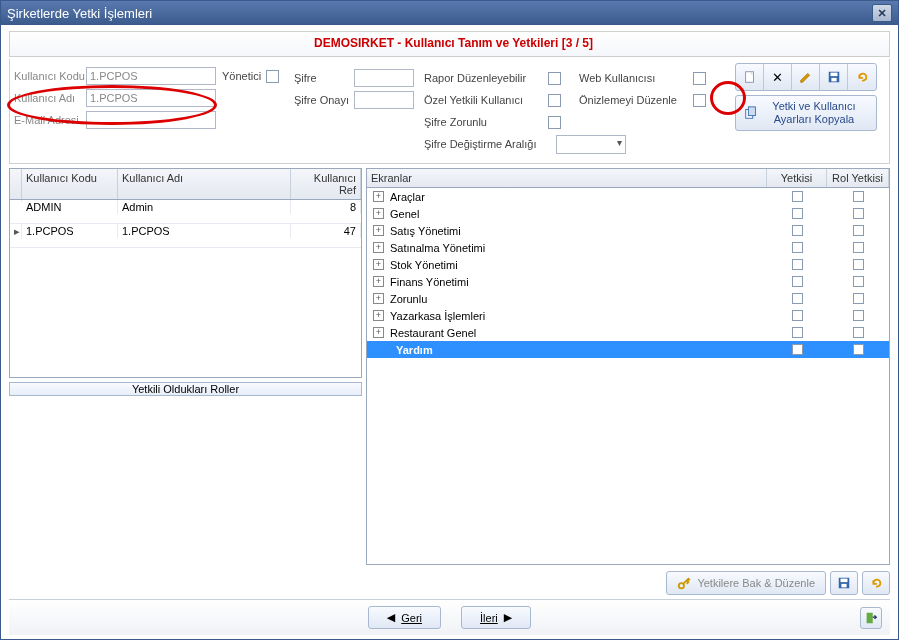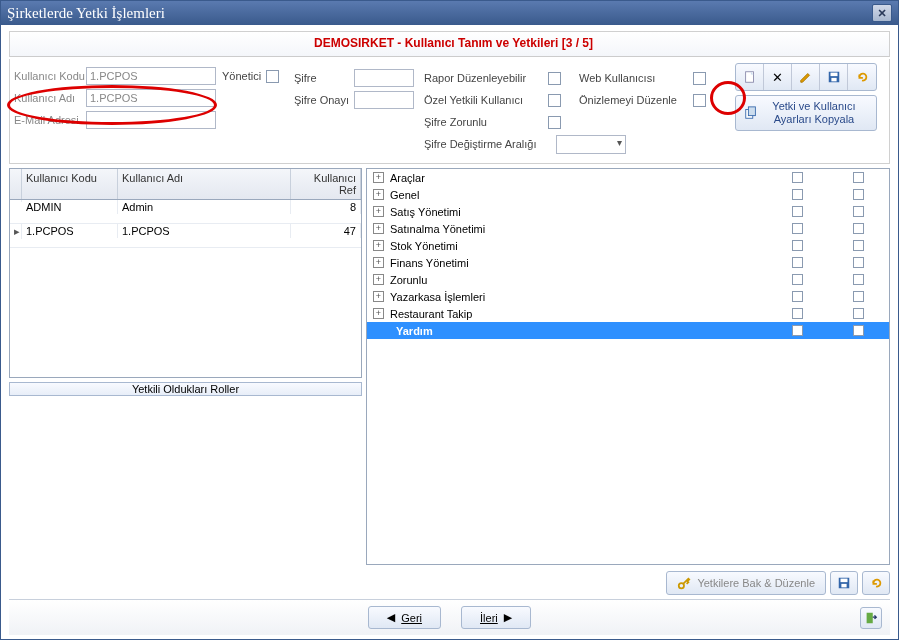--- a/index.html
+++ b/index.html
@@ -1,20 +1,20 @@
 <!DOCTYPE html>
 <html><head>
 <meta charset="utf-8">
 <style>
 * { box-sizing: border-box; margin: 0; padding: 0; font-family: Tahoma, sans-serif; font-size: 11px; }
 body { background: #fff; width: 899px; height: 640px; overflow: hidden; position: relative; }
 
 .window { width: 899px; height: 640px; border: 1px solid #3a5a8c; background: #fff; display: flex; flex-direction: column; }
 .titlebar { height: 24px; background: linear-gradient(to bottom, #5a7ab0, #3a5a8c); color: #fff; display: flex; align-items: center; padding: 0 6px; }
-.titlebar .title { flex: 1; font-size: 15px; font-family: Liberation Serif, serif; }
+.titlebar .title { flex: 1; font-size: 13px; }
 .titlebar .close { width: 20px; height: 18px; background: linear-gradient(#d0d8e8,#a8b8d0); border:1px solid #3a5a8c; border-radius:2px; display:flex; align-items:center; justify-content:center; color:#2a3a5a; font-weight:bold; cursor:pointer; }
 
 .content { flex: 1; padding: 6px 8px 4px 8px; display: flex; flex-direction: column; position: relative; }
 
 .header-strip { text-align: center; font-weight: bold; color: #c00; font-size: 12px; padding: 4px 0 6px 8px; border-bottom:1px solid #ccc; margin-bottom:2px; background: linear-gradient(#fff,#f4f6fa); border-top:1px solid #d0d0d0; border-left:1px solid #d0d0d0; border-right:1px solid #d0d0d0;}
 
 .form-area { display: flex; padding: 6px 4px 8px 4px; border-left:1px solid #d0d0d0; border-right:1px solid #d0d0d0; border-bottom:1px solid #d0d0d0; margin-bottom:4px; position:relative; }
 
 .form-left { width: 280px; }
 .form-row { display:flex; align-items:center; height:22px; }
@@ -214,20 +214,25 @@
               <div class="gc" style="width:70px; text-align:right;">47</div>
             </div>
           </div>
         </div>
         <div class="roles-btn">Yetkili Oldukları Roller</div>
         <div style="flex:1;"></div>
       </div>
 
       <div class="right-pane">
         <div class="tree-grid">
+          <div class="tree-head">
+            <div class="th" style="flex:1;">Ekranlar</div>
+            <div class="th" style="width:60px; text-align:center;">Yetkisi</div>
+            <div class="th" style="width:62px; text-align:center;">Rol Yetkisi</div>
+          </div>
           <div class="tree-body" id="tree-body">
               <div class="tree-row">
                 <span class="expander">+</span>
                 <span class="label">Araçlar</span>
                 <span class="cell-chk">
                   <span class="mini-chk"></span>
                 </span>
                 <span class="cell-chk2">
                   <span class="mini-chk"></span>
                 </span>
@@ -297,21 +302,21 @@
                 <span class="label">Yazarkasa İşlemleri</span>
                 <span class="cell-chk">
                   <span class="mini-chk"></span>
                 </span>
                 <span class="cell-chk2">
                   <span class="mini-chk"></span>
                 </span>
               </div>
               <div class="tree-row">
                 <span class="expander">+</span>
-                <span class="label">Restaurant Takip</span>
+                <span class="label">Restaurant Genel</span>
                 <span class="cell-chk">
                   <span class="mini-chk"></span>
                 </span>
                 <span class="cell-chk2">
                   <span class="mini-chk"></span>
                 </span>
               </div>
               <div class="tree-row selected">
                 <span class="expander" style="visibility: hidden;"></span>
                 <span class="label" style="padding-left: 8px;">Yardım</span>

